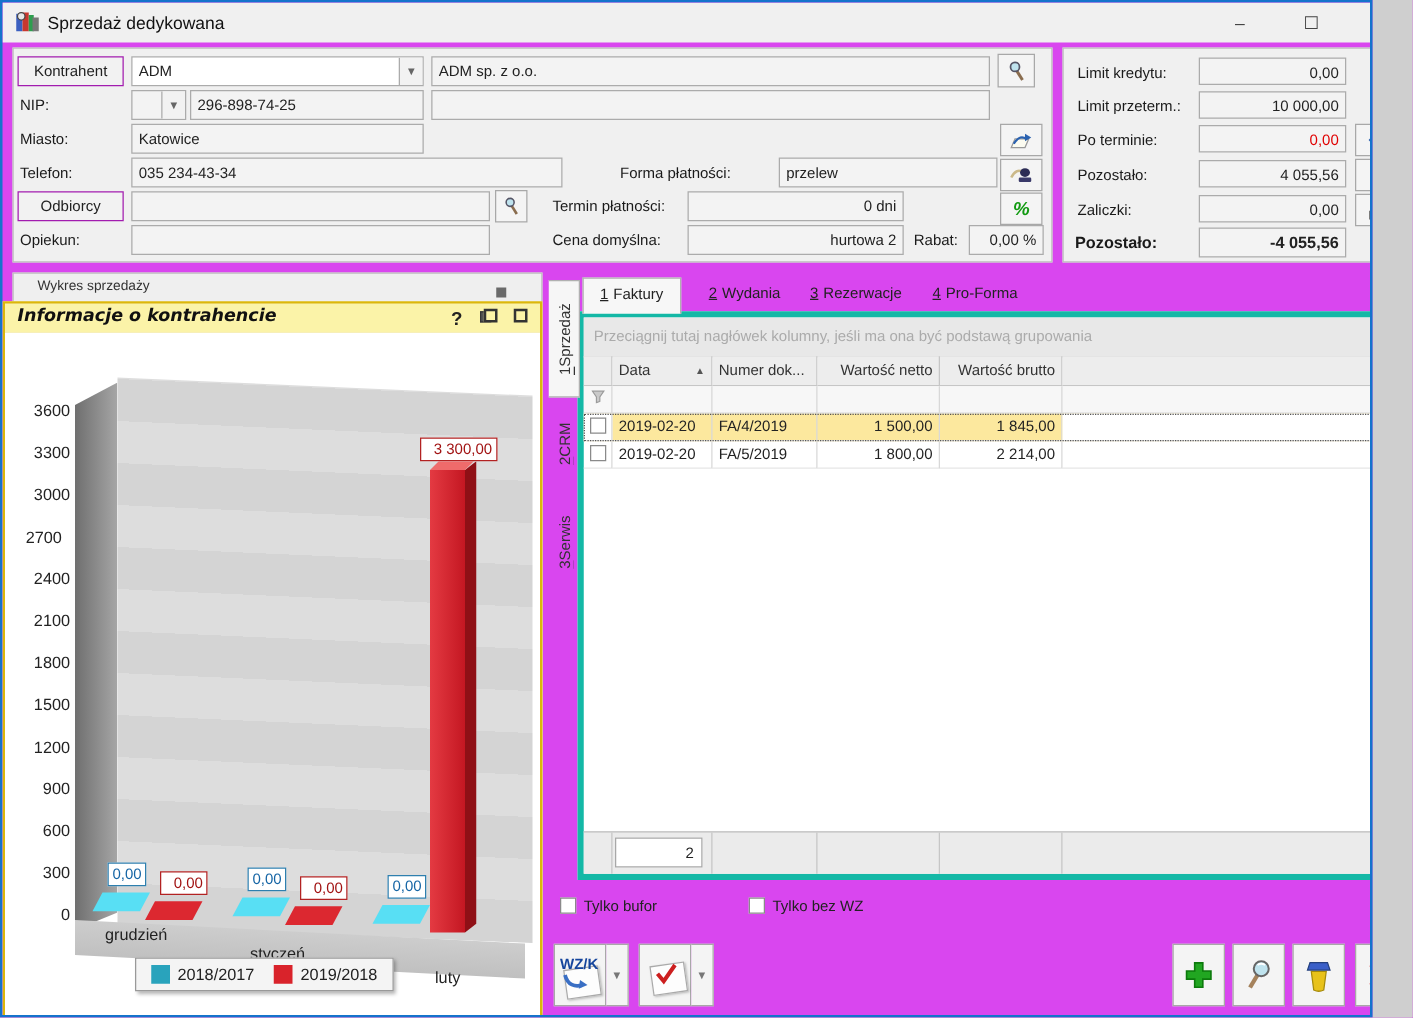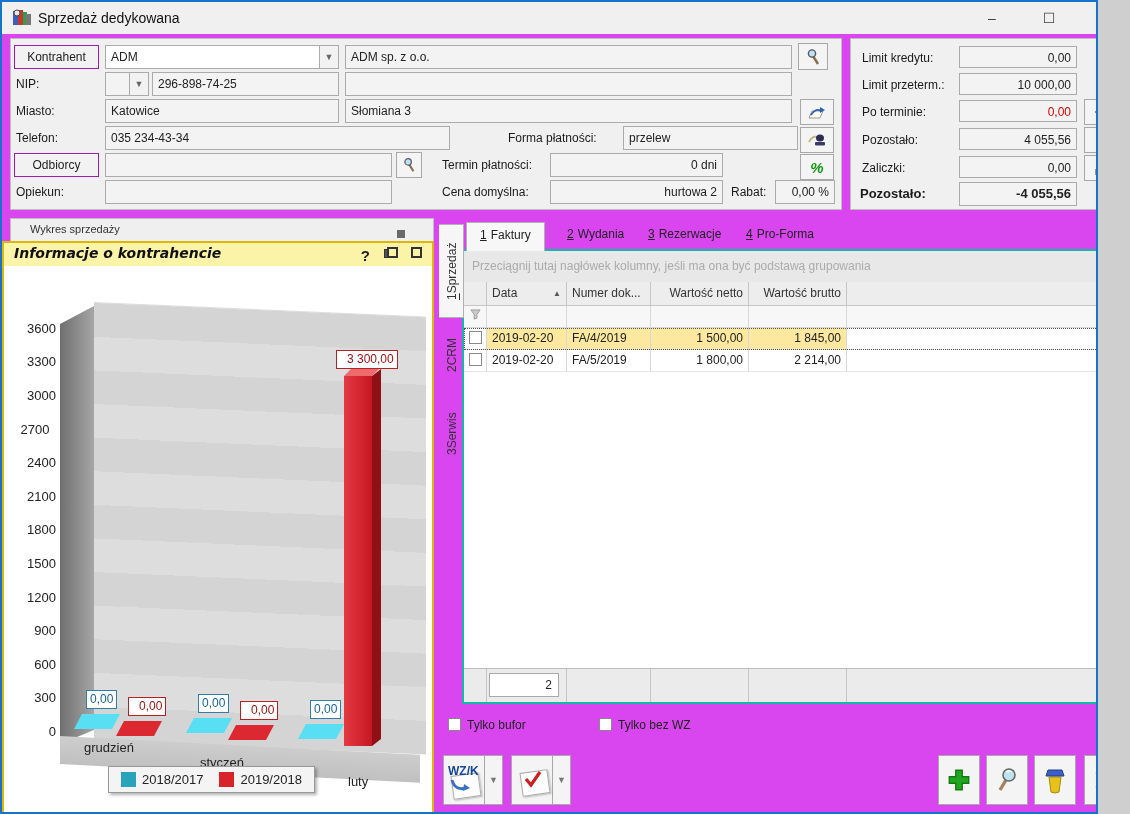--- a/index.html
+++ b/index.html
@@ -64,21 +64,21 @@
           box-shadow:2px 2px 3px rgba(0,0,0,.3);padding:5px 12px;display:flex;gap:16px;z-index:6;}
   .leg-item{display:flex;align-items:center;gap:6px;font-size:13px;}
   .leg-sw{width:15px;height:15px;display:inline-block;}
   
   .vtab{position:absolute;left:437px;width:24px;writing-mode:vertical-lr;transform:rotate(180deg);
         text-align:center;color:#333;font-size:12px;cursor:default;}
   .vtab.active{background:#f6f6f6;border:1px solid #b0b0b0;border-right:none;z-index:3;}
   .ttab{position:absolute;top:220px;height:26px;line-height:25px;padding:0 13px;color:#222;cursor:default;}
   .ttab.active{background:#f7f7f7;border:1px solid #b0b0b0;border-bottom:none;height:28px;z-index:3;}
   .u{text-decoration:underline;margin-right:4px;}
-  #gridwrap{position:absolute;left:460px;top:247px;width:664px;height:455px;border:2px solid #14b8a6;
+  #gridwrap{position:absolute;left:460px;top:247px;width:664px;height:455px;border:5px solid #14b8a6;
             background:#fff;box-sizing:border-box;}
   #groupbar{position:absolute;left:0;top:0;right:0;height:31px;background:#e8e8e8;
             border-bottom:1px solid #bdbdbd;color:#ababab;line-height:31px;padding-left:8px;
             white-space:nowrap;overflow:hidden;}
   .grow{display:flex;position:absolute;left:0;right:0;box-sizing:border-box;}
   .gcell{box-sizing:border-box;border-right:1px solid #d8d8d8;padding:0 5px;white-space:nowrap;overflow:hidden;}
   .hdr .gcell{background:#ededed;border-right:1px solid #c6c6c6;border-bottom:1px solid #c6c6c6;color:#333;}
   .gc1{width:23px;flex:none;padding:0;}
   .gc2{width:80px;flex:none;}
   .gc3{width:84px;flex:none;}
@@ -142,32 +142,31 @@
 
   <div class="lbl" style="left:14px;top:70px">NIP:</div>
   <div class="field" style="left:103px;top:70px;width:44px">
     <span class="combo-arrow">▼</span>
   </div>
   <div class="field" style="left:150px;top:70px;width:187px">296-898-74-25</div>
   <div class="field" style="left:343px;top:70px;width:447px"></div>
 
   <div class="lbl" style="left:14px;top:97px">Miasto:</div>
   <div class="field" style="left:103px;top:97px;width:234px">Katowice</div>
-  <div class="field" style="left:343px;top:97px;width:447px">Słomiana 3</div>
   <div class="iconbtn" style="left:798px;top:97px;width:34px;height:26px">
     <svg width="20" height="16" viewBox="0 0 20 16">
       <polygon points="2,14 13,14 16,7 5,7" fill="#fbfbf0" stroke="#999"></polygon>
       <path d="M4 11 C8 5, 11 5, 14 7" stroke="#2b62b0" fill="none" stroke-width="1.8"></path>
       <polygon points="13,3 18,6 13,9" fill="#2b62b0"></polygon>
     </svg>
   </div>
 
   <div class="lbl" style="left:14px;top:124px">Telefon:</div>
   <div class="field" style="left:103px;top:124px;width:345px">035 234-43-34</div>
-  <div class="lbl" style="left:506px;top:124px">Forma  płatności:</div>
+  <div class="lbl" style="left:494px;top:124px">Forma  płatności:</div>
   <div class="field" style="left:621px;top:124px;width:175px">przelew</div>
   <div class="iconbtn" style="left:798px;top:125px;width:34px;height:26px">
     <svg width="20" height="16" viewBox="0 0 20 16">
       <path d="M2 10 Q6 2 12 6" stroke="#cbb98a" fill="none" stroke-width="2"></path>
       <ellipse cx="13" cy="6" rx="4" ry="3.5" fill="#2c2c55"></ellipse>
       <rect x="8" y="10" width="10" height="3.5" rx="1" fill="#3a3a6a"></rect>
     </svg>
   </div>
 
   <div class="btn txt" style="left:12px;top:151px;width:85px;height:24px">Odbiorcy</div>

